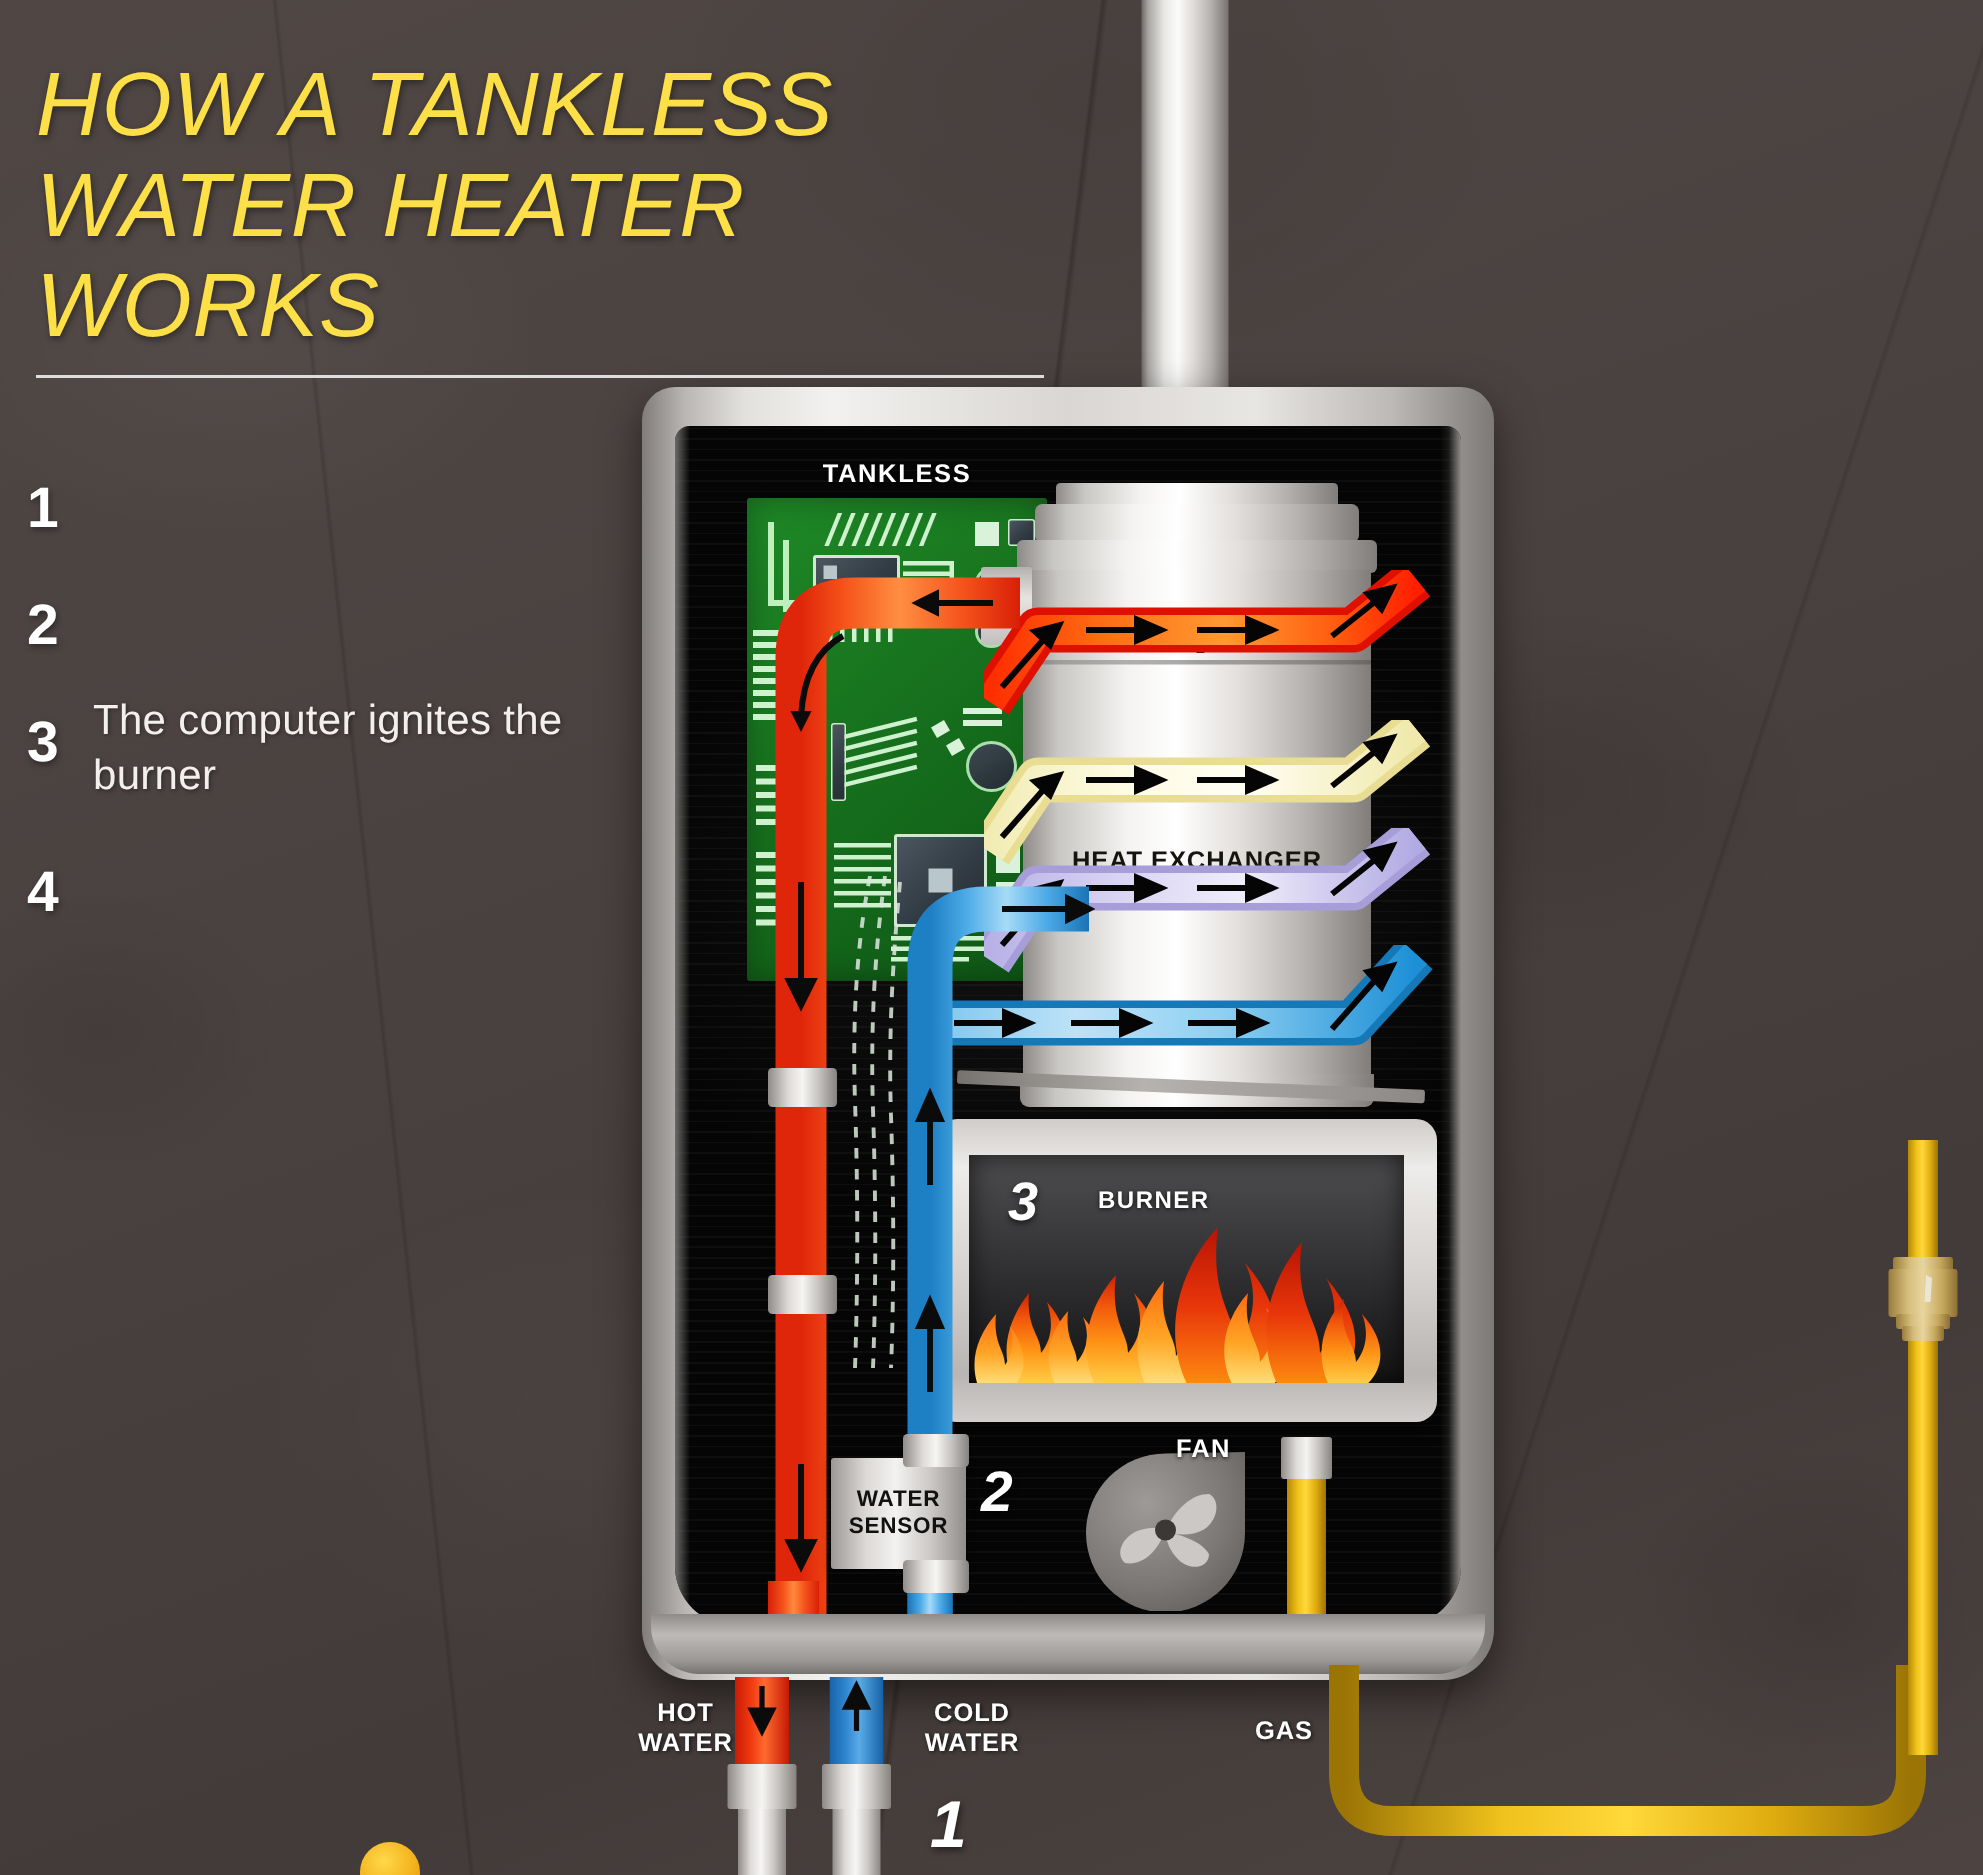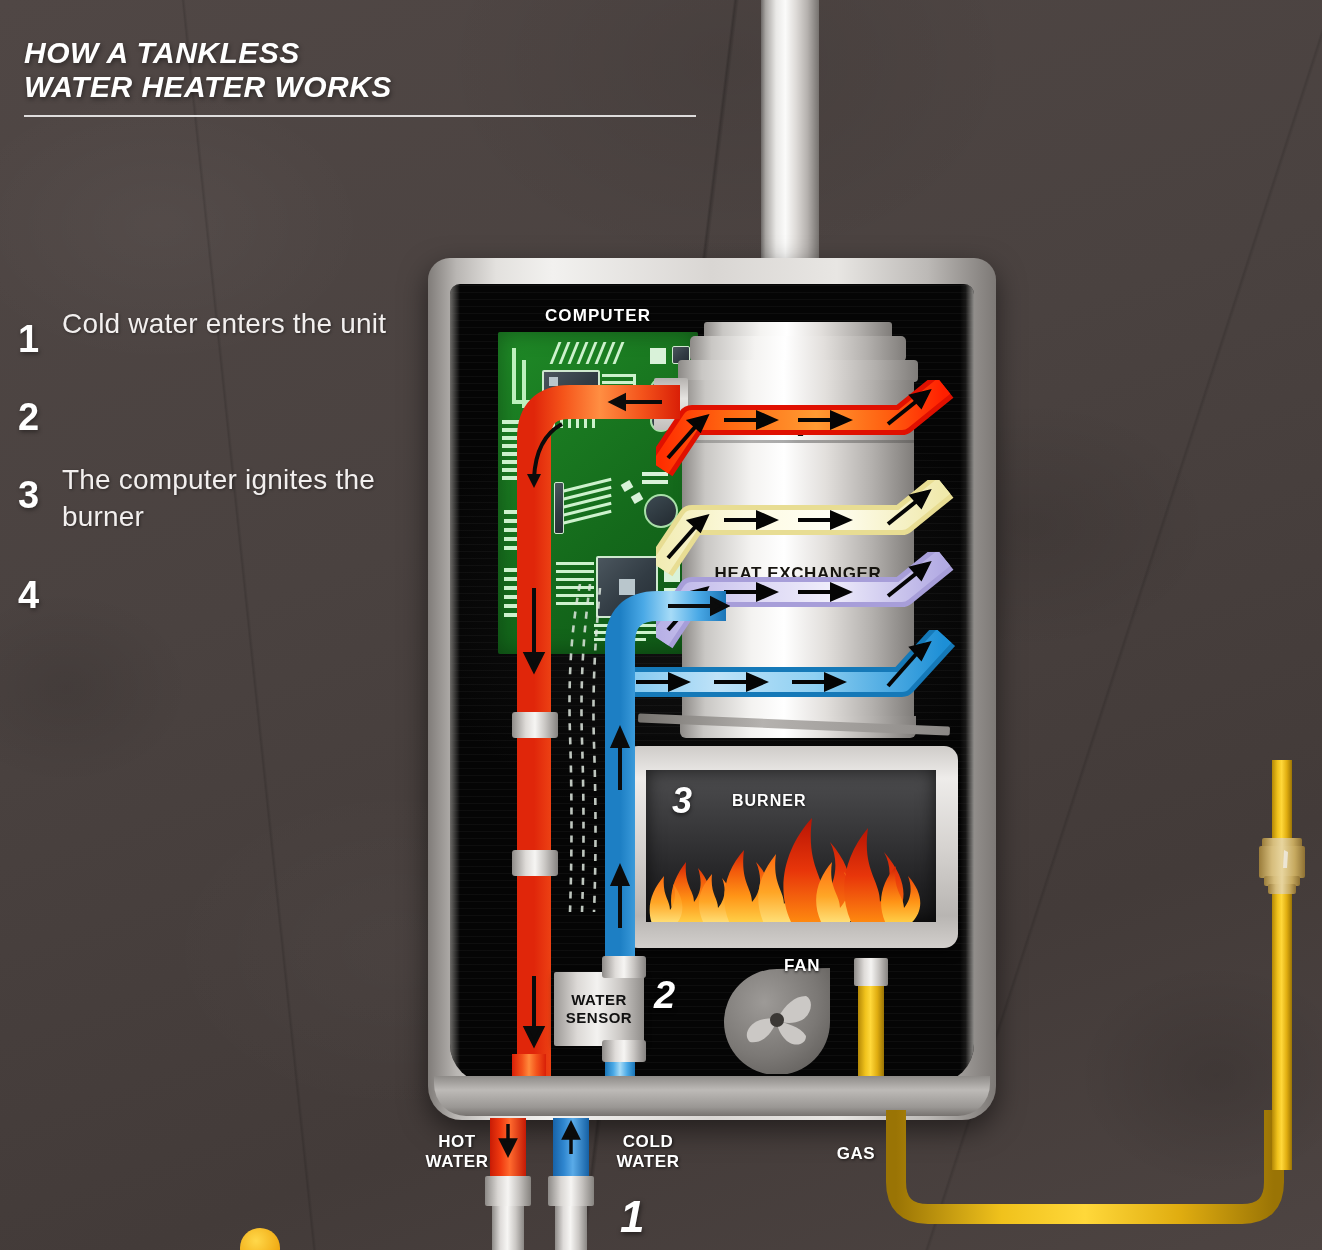--- a/index.html
+++ b/index.html
@@ -27,22 +27,22 @@
       linear-gradient(97deg, transparent 49.7%, rgba(0,0,0,.22) 49.85%, transparent 50.1%),
       linear-gradient(84deg, transparent 21.5%, rgba(0,0,0,.14) 21.62%, transparent 21.8%),
       linear-gradient(108deg, transparent 77%, rgba(0,0,0,.13) 77.12%, transparent 77.3%);
   }
 
   
   #title {
     position:absolute; left:24px; top:36px; width:680px; z-index:40;
   }
   #title h1 {
-    font-size:30px; font-weight:bold; font-style:italic;
-    color:#ffffff; letter-spacing:.5px; line-height:1.12;
+    font-size:60px; font-weight:normal; font-style:italic;
+    color:#fde047; letter-spacing:.5px; line-height:1.12;
     text-transform:uppercase;
     text-shadow:1px 2px 5px rgba(0,0,0,.45);
   }
   #title .rule {
     margin-top:12px; height:2px; width:672px;
     background:rgba(255,255,255,.82);
   }
 
   
   #steps { position:absolute; left:18px; top:306px; width:400px; z-index:40; }
@@ -246,42 +246,41 @@
   <h1>
     <span>HOW A TANKLESS</span><br>
     <span>WATER HEATER WORKS</span>
   </h1>
   <div class="rule"></div>
 </div>
 
 <div id="steps">
   <div class="step">
     <div class="step-num">1</div>
-    <div class="step-txt">Cold water enters the unit</div>
   </div>
   <div class="step">
     <div class="step-num">2</div>
   </div>
   <div class="step">
     <div class="step-num">3</div>
     <div class="step-txt">The computer ignites the burner</div>
   </div>
   <div class="step">
     <div class="step-num">4</div>
   </div>
 </div>
 
 <div id="vent"></div>
 
 <div id="heater">
   <div id="shell"></div>
 
   <div id="cavity">
 
-    <div id="pcb-label">COMPUTER</div>
+    <div id="pcb-label">TANKLESS</div>
     <div id="pcb">
 
       <div class="trace" style="left:14px;top:16px;width:4px;height:56px;"></div>
       <div class="trace" style="left:14px;top:68px;width:34px;height:4px;"></div>
       <div class="trace" style="left:24px;top:28px;width:4px;height:48px;"></div>
       <div class="trace" style="left:24px;top:72px;width:26px;height:4px;"></div>
 
       <div class="pads" style="left:56px;top:10px;width:72px;height:22px;">
         <span style="left:0px;top:0;width:3px;height:22px;transform:skewX(-22deg);"></span>
         <span style="left:9px;top:0;width:3px;height:22px;transform:skewX(-22deg);"></span>

